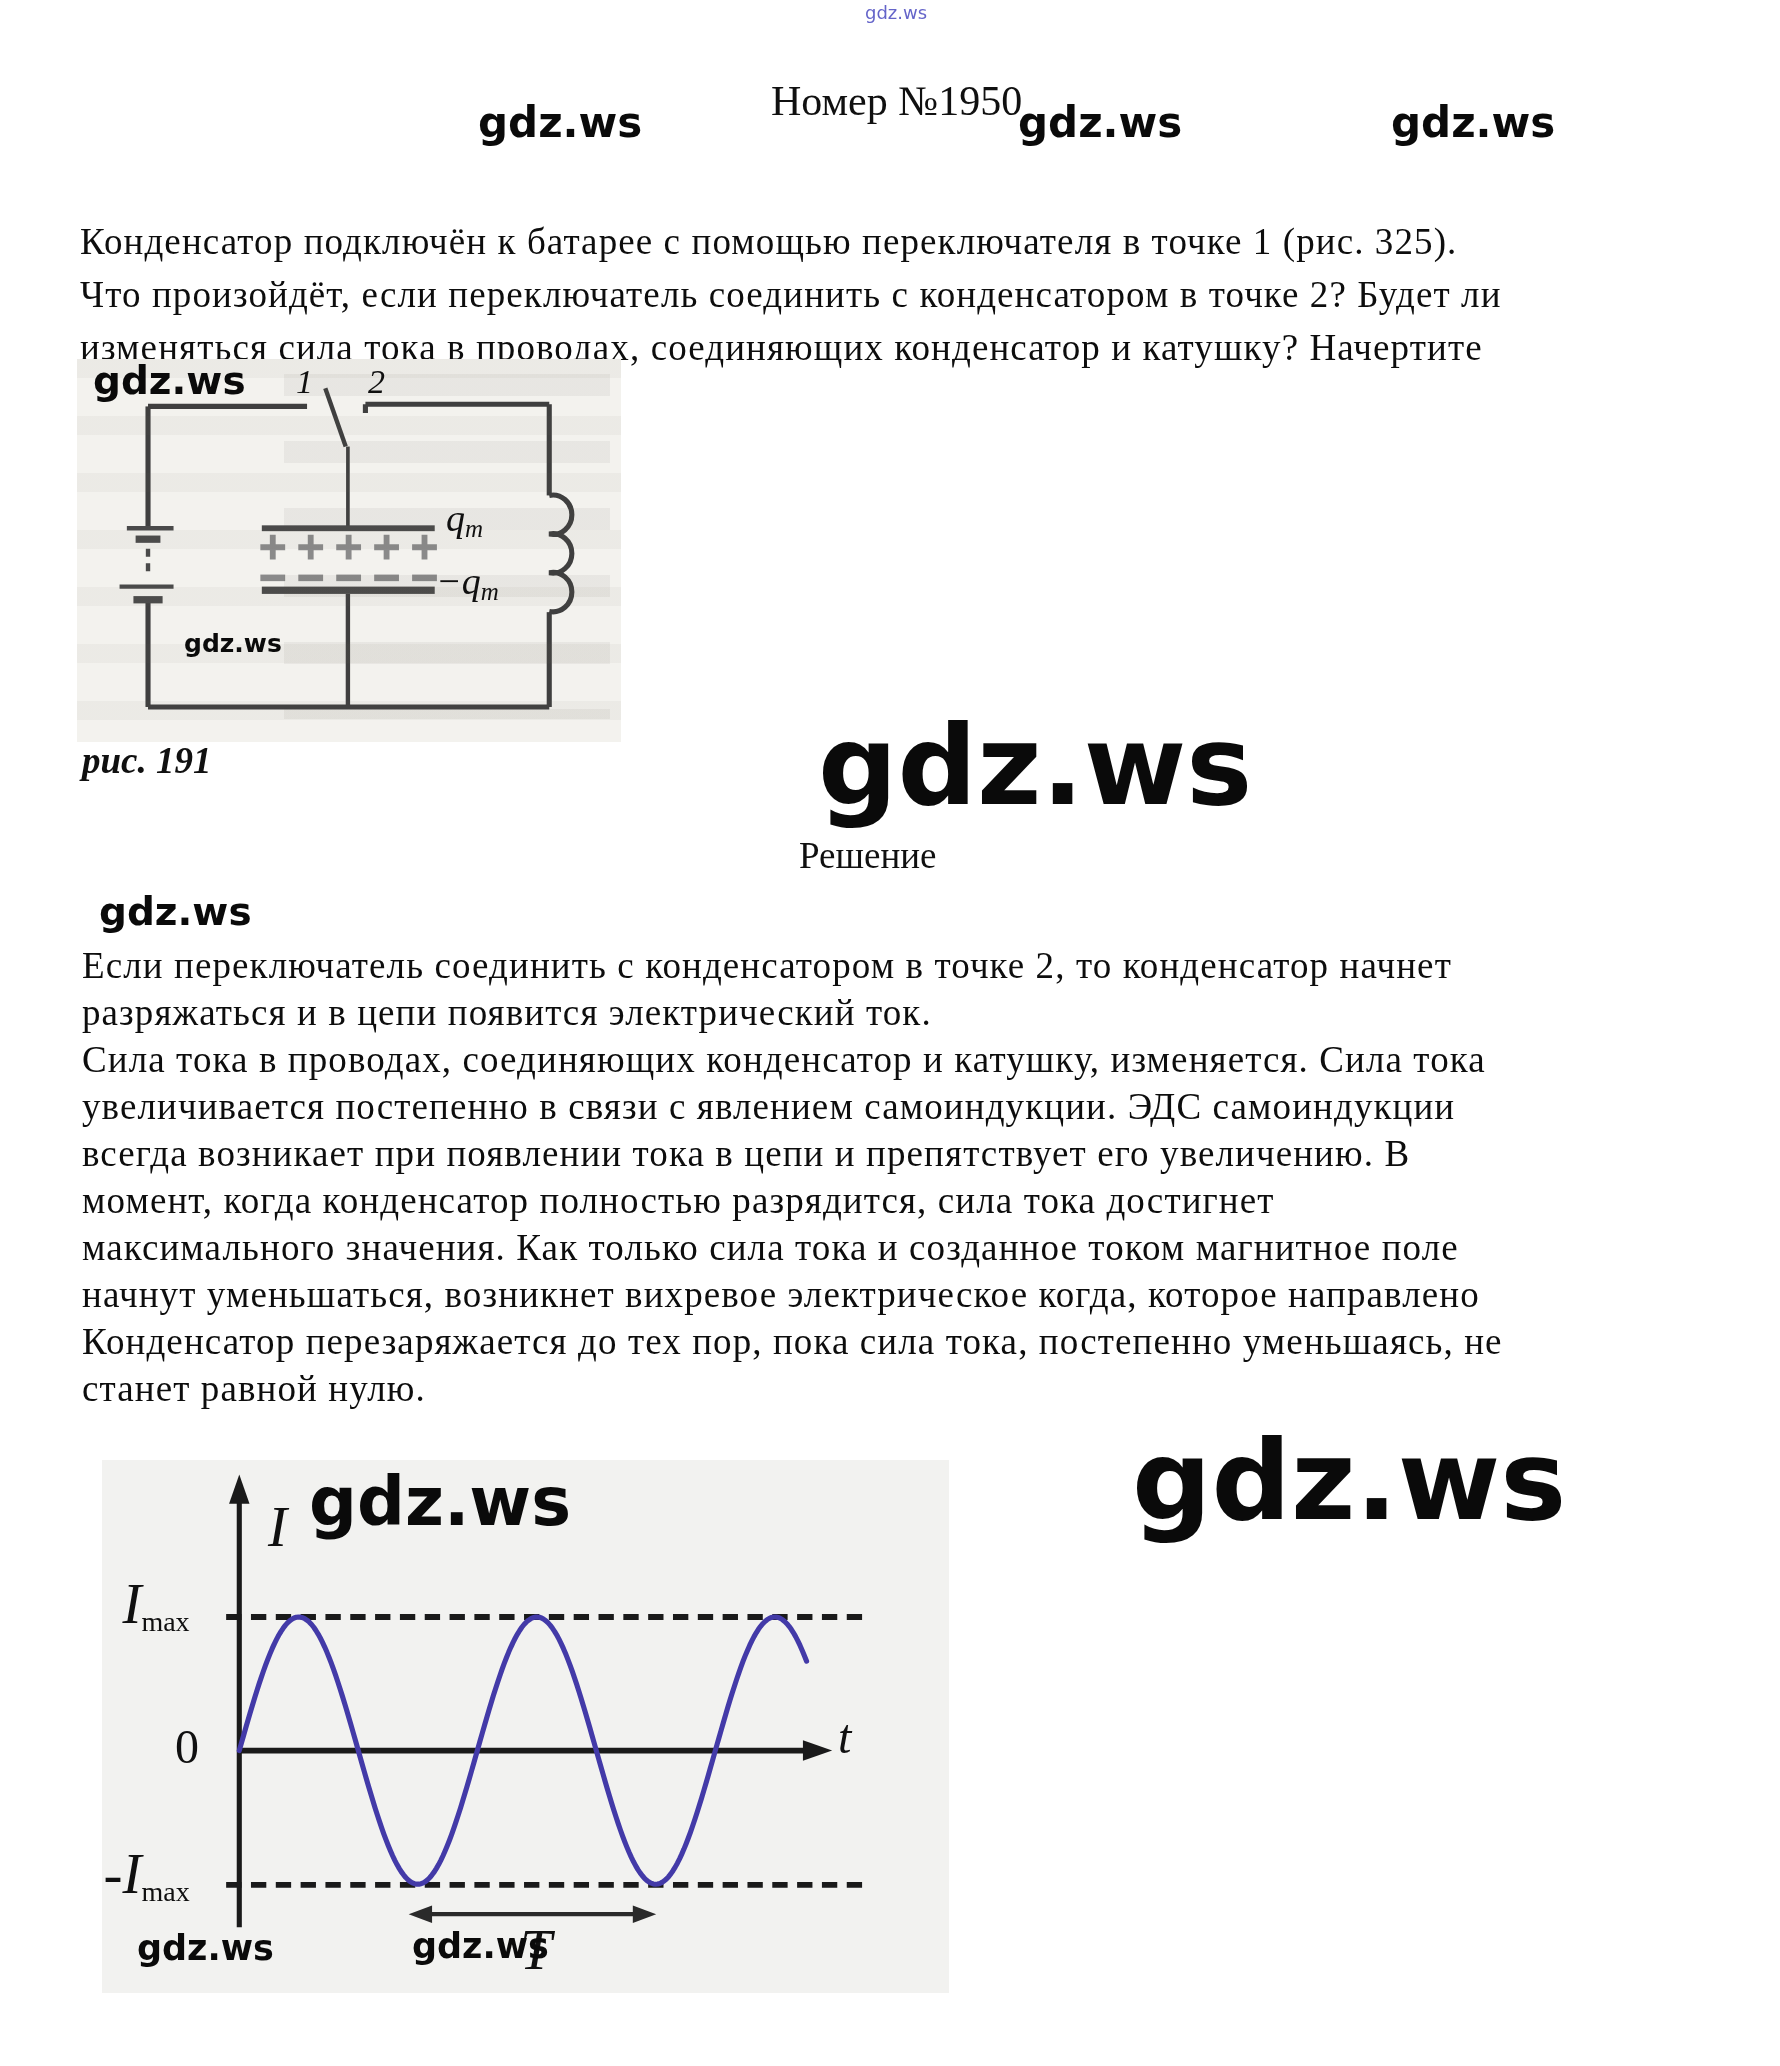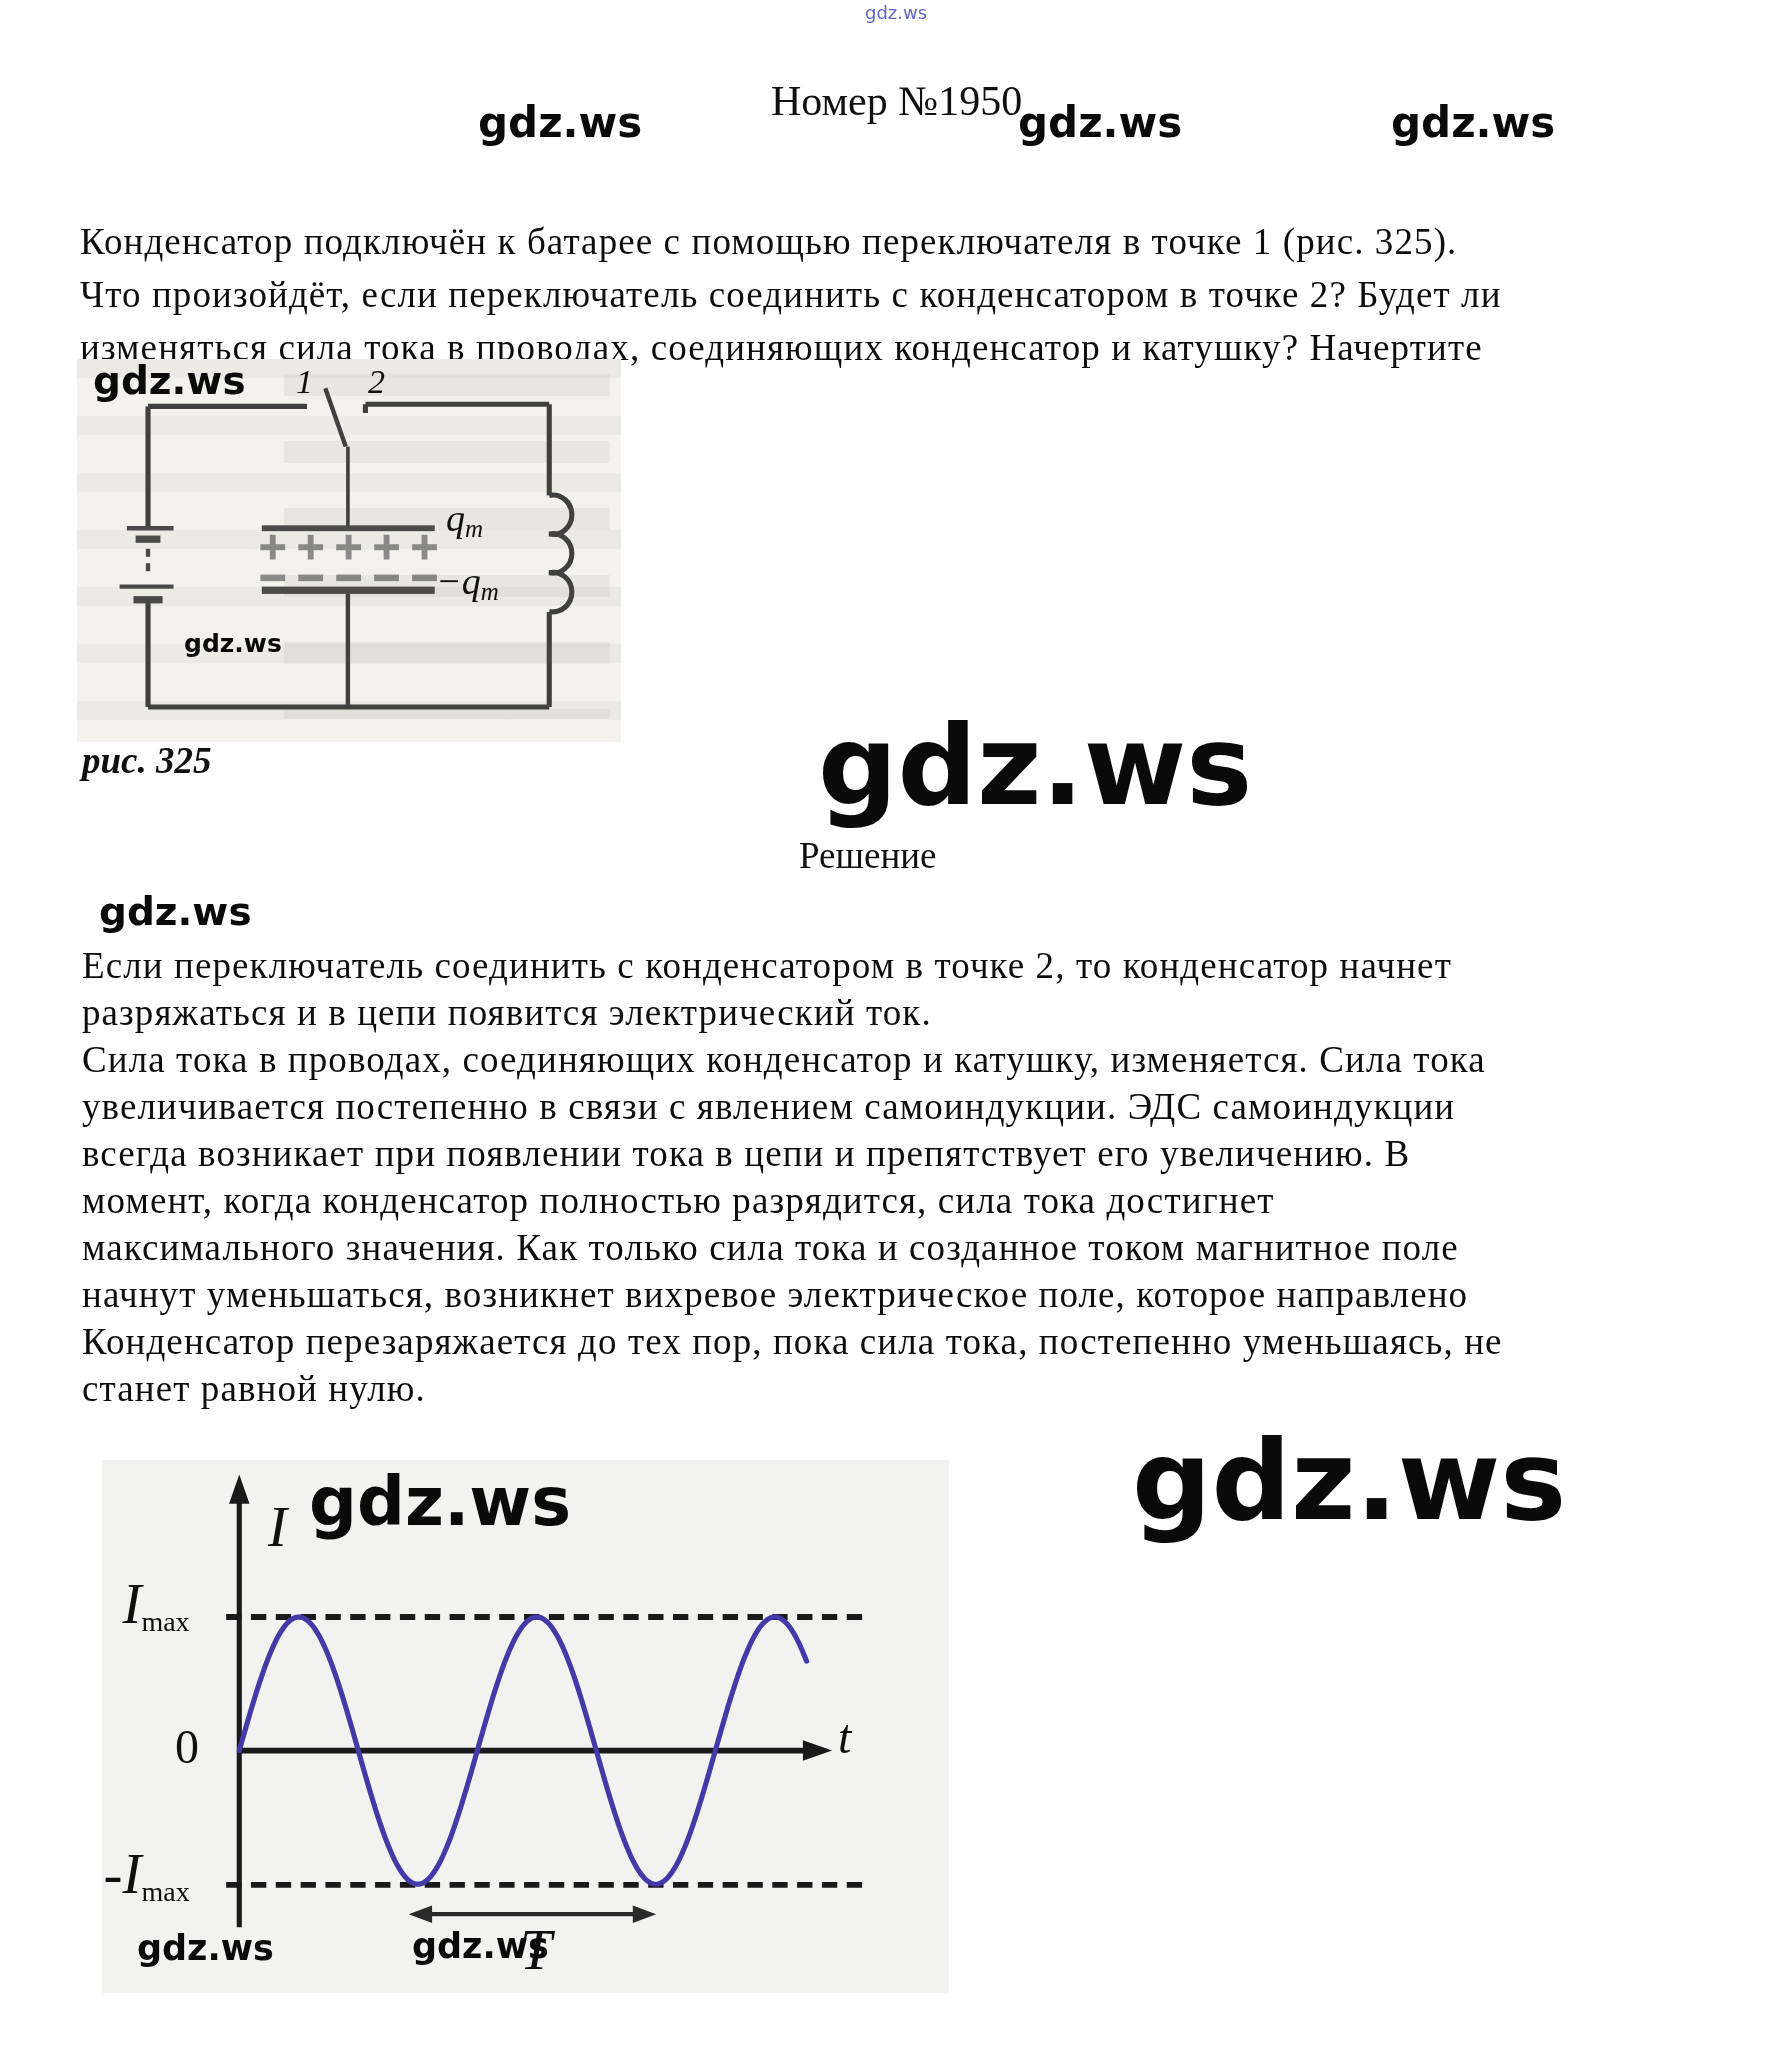--- a/index.html
+++ b/index.html
@@ -92,37 +92,37 @@
   </svg>
 
   <div class="abs wm" style="left:16px;top:1.5px;font-size:39px;">gdz.ws</div>
   <div class="abs axis-label" style="left:219px;top:5.8px;font-size:34px;">1</div>
   <div class="abs axis-label" style="left:291px;top:5.8px;font-size:34px;">2</div>
   <div class="abs axis-label" style="left:369px;top:140px;font-size:38px;"><span>q</span><span class="sub-m">m</span></div>
   <div class="abs axis-label" style="left:359px;top:203px;font-size:38px;text-align:center;"><span>−q</span><span class="sub-m">m</span></div>
   <div class="abs wm" style="left:107px;top:272px;font-size:25px;">gdz.ws</div>
 </div>
 
-<div class="abs serif ital" style="left:82px;top:739px;font-size:37px;font-weight:bold;white-space:nowrap;">рис. 325</div>
+<div class="abs serif ital" style="left:82px;top:739px;font-size:37px;font-weight:bold;white-space:nowrap;">рис. 191</div>
 
 <div class="abs wm" style="left:818px;top:710px;font-size:111px;">gdz.ws</div>
 
 <div class="abs serif" style="left:799px;top:834px;font-size:37px;white-space:nowrap;">Решение</div>
 
 <div class="abs wm" style="left:99px;top:892px;font-size:39px;">gdz.ws</div>
 
 <div class="abs solution-text" style="left:82px;top:942px;width:1628px;">
   <div class="doc-line">Если переключатель соединить с конденсатором в точке 2, то конденсатор начнет</div>
   <div class="doc-line">разряжаться и в цепи появится электрический ток.</div>
   <div class="doc-line">Сила тока в проводах, соединяющих конденсатор и катушку, изменяется. Сила тока</div>
   <div class="doc-line">увеличивается постепенно в связи с явлением самоиндукции. ЭДС самоиндукции</div>
   <div class="doc-line">всегда возникает при появлении тока в цепи и препятствует его увеличению. В</div>
   <div class="doc-line">момент, когда конденсатор полностью разрядится, сила тока достигнет</div>
   <div class="doc-line">максимального значения. Как только сила тока и созданное током магнитное поле</div>
-  <div class="doc-line">начнут уменьшаться, возникнет вихревое электрическое поле, которое направлено</div>
+  <div class="doc-line">начнут уменьшаться, возникнет вихревое электрическое когда, которое направлено</div>
   <div class="doc-line">Конденсатор перезаряжается до тех пор, пока сила тока, постепенно уменьшаясь, не</div>
   <div class="doc-line">станет равной нулю.</div>
 </div>
 
 <div class="abs wm" style="left:1132px;top:1425px;font-size:111px;">gdz.ws</div>
 
 <div class="abs graph-box" style="left:102px;top:1460px;width:847px;height:533px;">
   <svg width="847" height="533" viewBox="0 0 1160 730">
 
     <path d="M170,215 H1050" stroke="#1a1a1a" stroke-width="8" stroke-dasharray="21 13" fill="none"></path>

